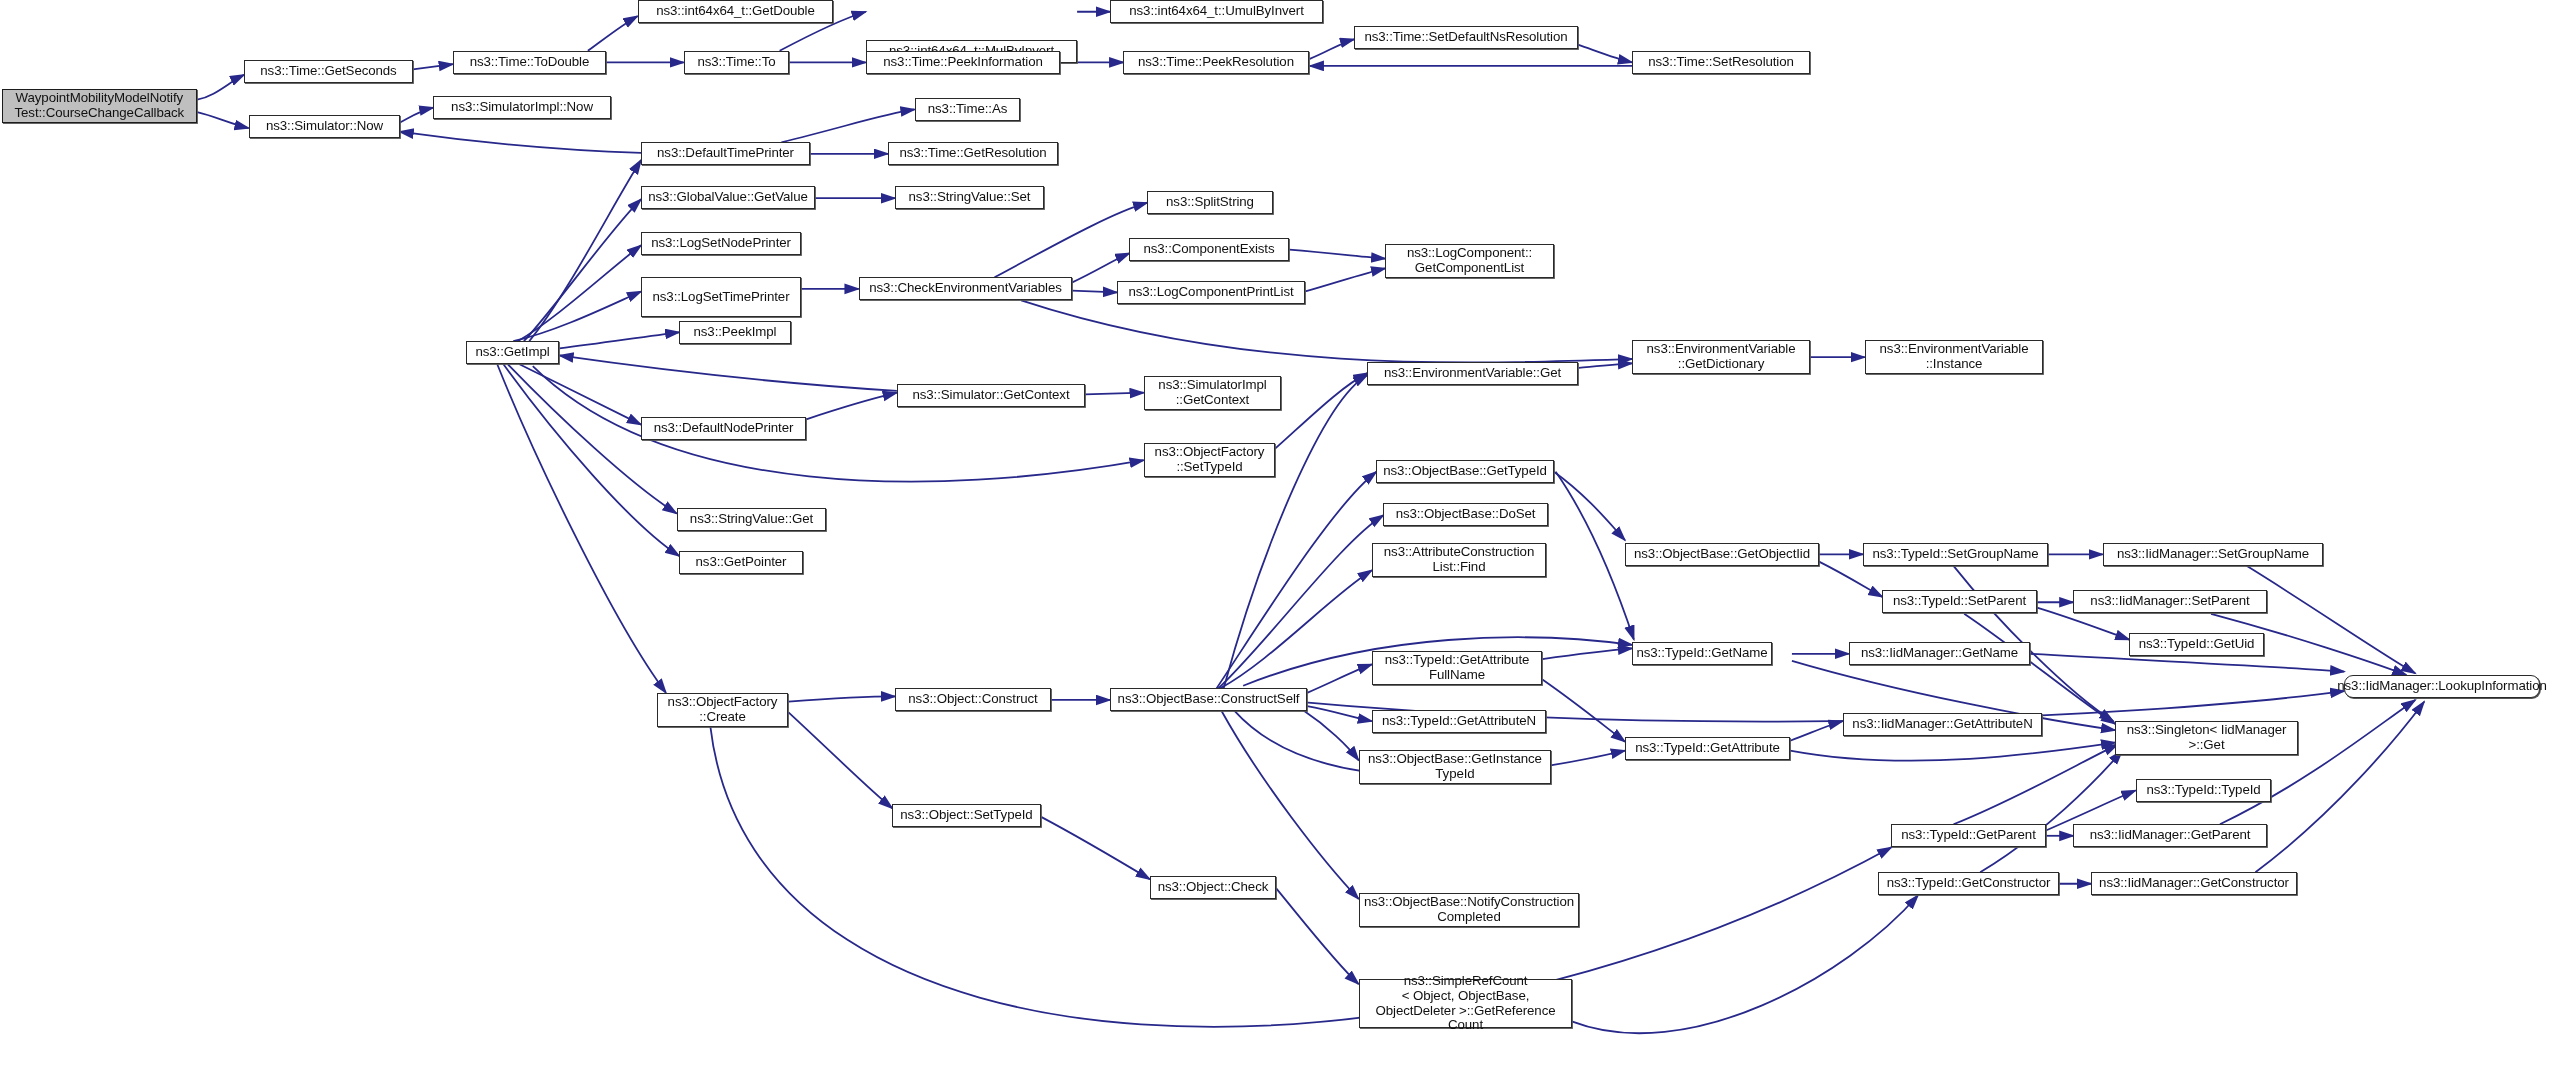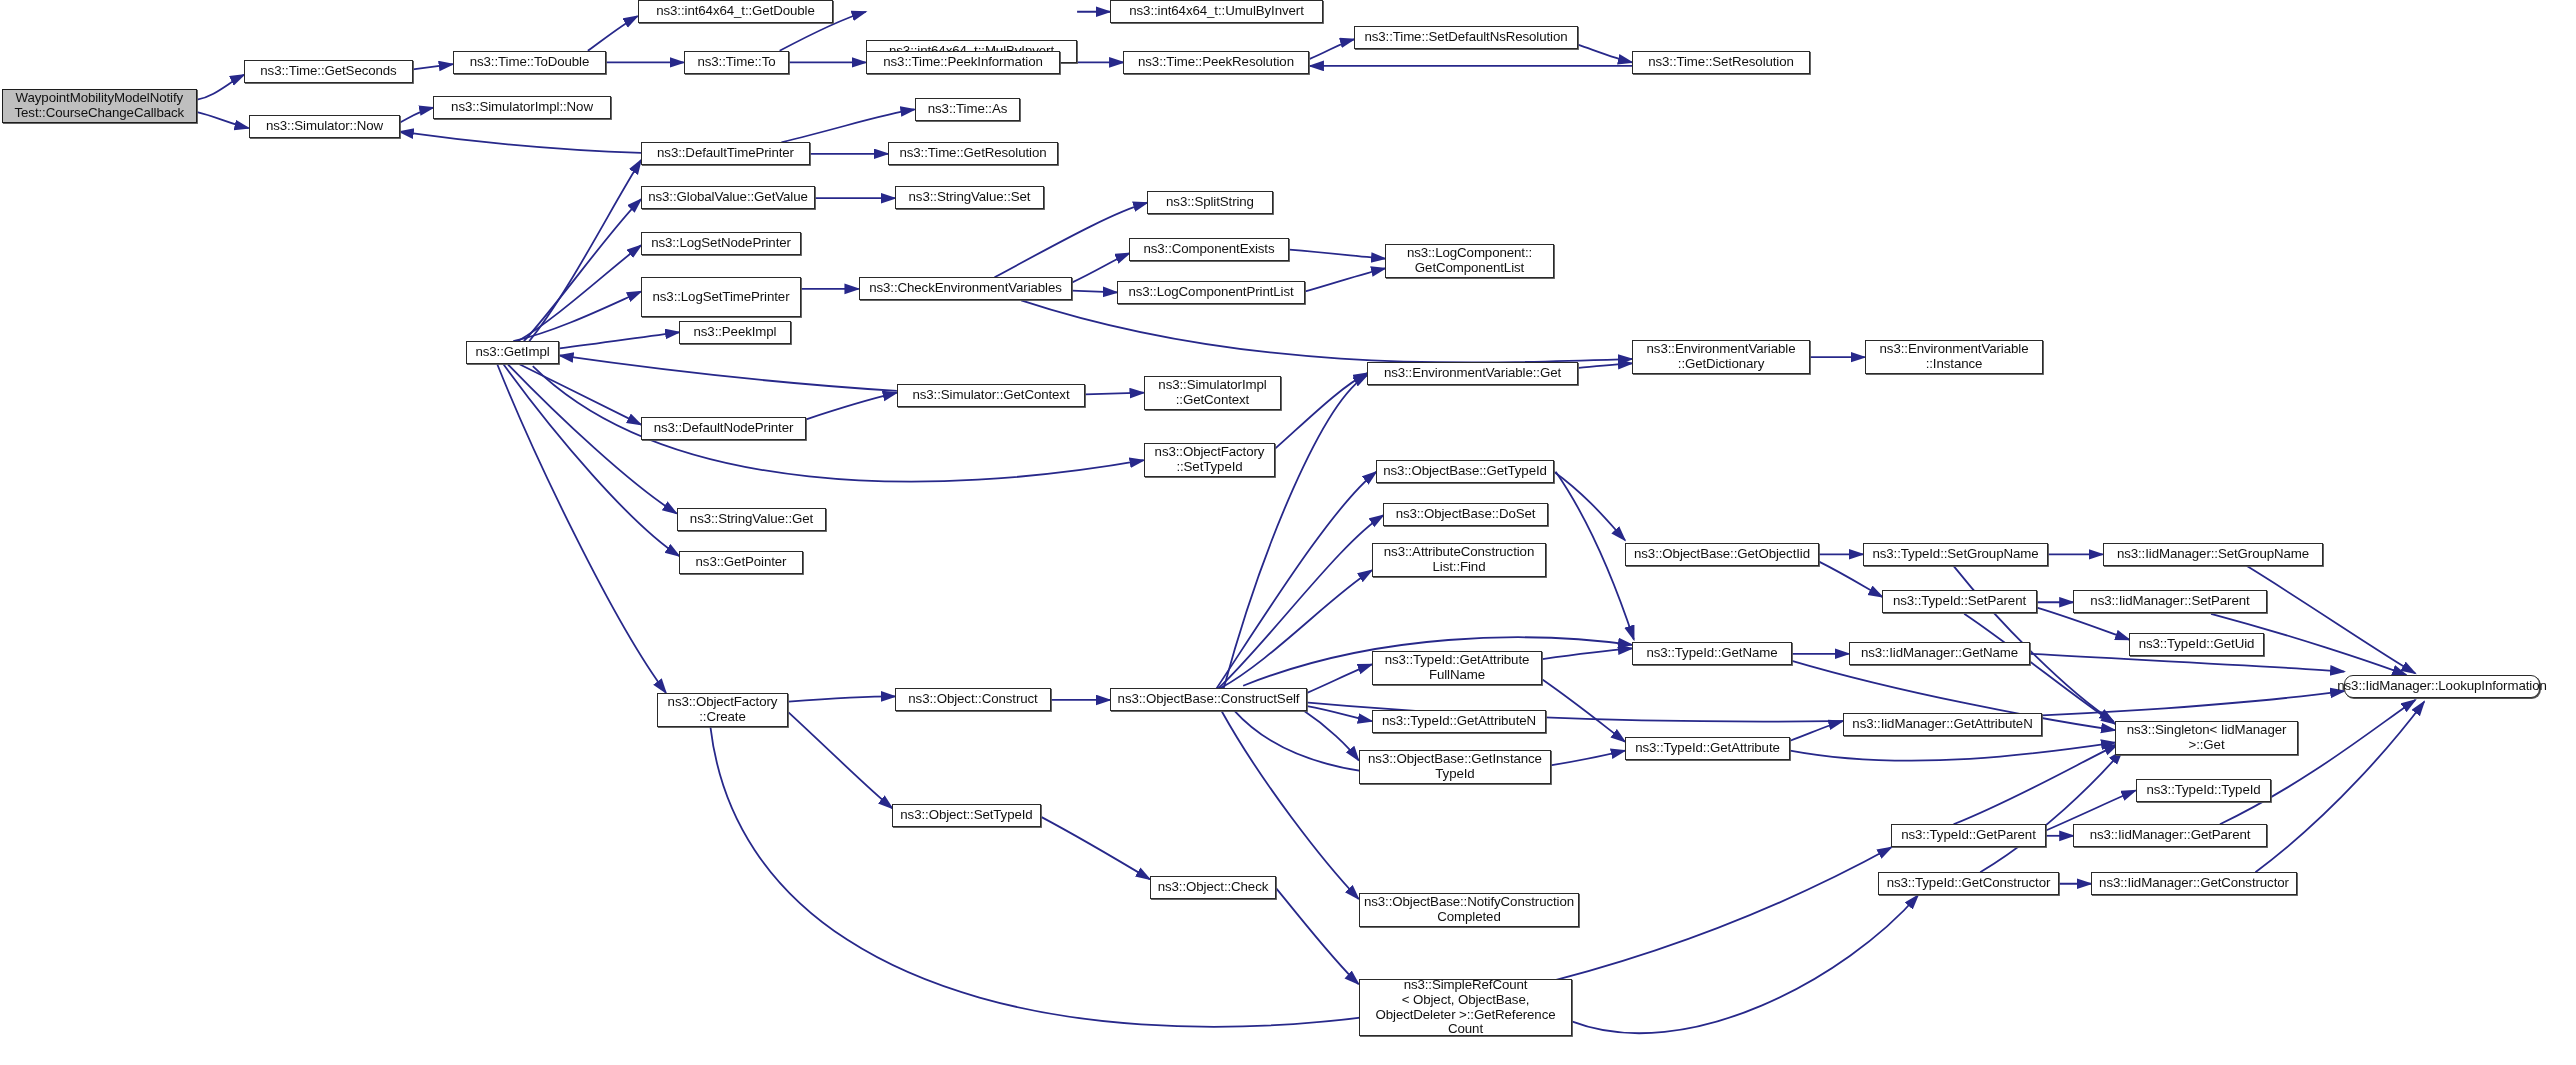--- a/index.html
+++ b/index.html
@@ -162,31 +162,31 @@
       <div class="node" style="left: 1383px; top: 503px; width: 165px; height: 23px;">ns3::ObjectBase::DoSet</div>
       <div class="node" style="left: 1372px; top: 543px; width: 174px; height: 34px;">ns3::AttributeConstruction
 List::Find</div>
       <div class="node" style="left: 1372px; top: 651px; width: 170px; height: 34px;">ns3::TypeId::GetAttribute
 FullName</div>
       <div class="node" style="left: 1372px; top: 710px; width: 174px; height: 23px;">ns3::TypeId::GetAttributeN</div>
       <div class="node" style="left: 1359px; top: 750px; width: 192px; height: 34px;">ns3::ObjectBase::GetInstance
 TypeId</div>
       <div class="node" style="left: 1359px; top: 893px; width: 220px; height: 34px;">ns3::ObjectBase::NotifyConstruction
 Completed</div>
-      <div class="node" style="left: 1359px; top: 979px; width: 213px; height: 57px;">ns3::SimpleRefCount
+      <div class="node" style="left: 1359px; top: 979px; width: 213px; height: 49px;">ns3::SimpleRefCount
 &lt; Object, ObjectBase,
 ObjectDeleter &gt;::GetReference
 Count</div>
       <div class="node" style="left: 1625px; top: 543px; width: 194px; height: 23px;">ns3::ObjectBase::GetObjectIid</div>
       <div class="node" style="left: 1863px; top: 543px; width: 185px; height: 23px;">ns3::TypeId::SetGroupName</div>
       <div class="node" style="left: 2103px; top: 543px; width: 220px; height: 23px;">ns3::IidManager::SetGroupName</div>
       <div class="node" style="left: 1882px; top: 590px; width: 155px; height: 23px;">ns3::TypeId::SetParent</div>
       <div class="node" style="left: 2073px; top: 590px; width: 194px; height: 23px;">ns3::IidManager::SetParent</div>
       <div class="node" style="left: 2129px; top: 633px; width: 135px; height: 23px;">ns3::TypeId::GetUid</div>
-      <div class="node" style="left: 1632px; top: 642px; width: 160px; height: 23px; text-align: right;">ns3::TypeId::GetName</div>
+      <div class="node" style="left: 1632px; top: 642px; width: 140px; height: 23px; text-align: right;">ns3::TypeId::GetName</div>
       <div class="node" style="left: 1849px; top: 642px; width: 181px; height: 23px;">ns3::IidManager::GetName</div>
       <div class="node" style="left: 1625px; top: 737px; width: 165px; height: 23px;">ns3::TypeId::GetAttribute</div>
       <div class="node" style="left: 1843px; top: 713px; width: 199px; height: 23px;">ns3::IidManager::GetAttributeN</div>
       <div class="node" style="left: 2115px; top: 721px; width: 183px; height: 34px;">ns3::Singleton&lt; IidManager
 &gt;::Get</div>
       <div class="node" style="left: 2136px; top: 779px; width: 135px; height: 23px;">ns3::TypeId::TypeId</div>
       <div class="node" style="left: 1891px; top: 824px; width: 155px; height: 23px;">ns3::TypeId::GetParent</div>
       <div class="node" style="left: 2073px; top: 824px; width: 194px; height: 23px;">ns3::IidManager::GetParent</div>
       <div class="node" style="left: 1878px; top: 872px; width: 181px; height: 23px;">ns3::TypeId::GetConstructor</div>
       <div class="node" style="left: 2091px; top: 872px; width: 206px; height: 23px;">ns3::IidManager::GetConstructor</div>

